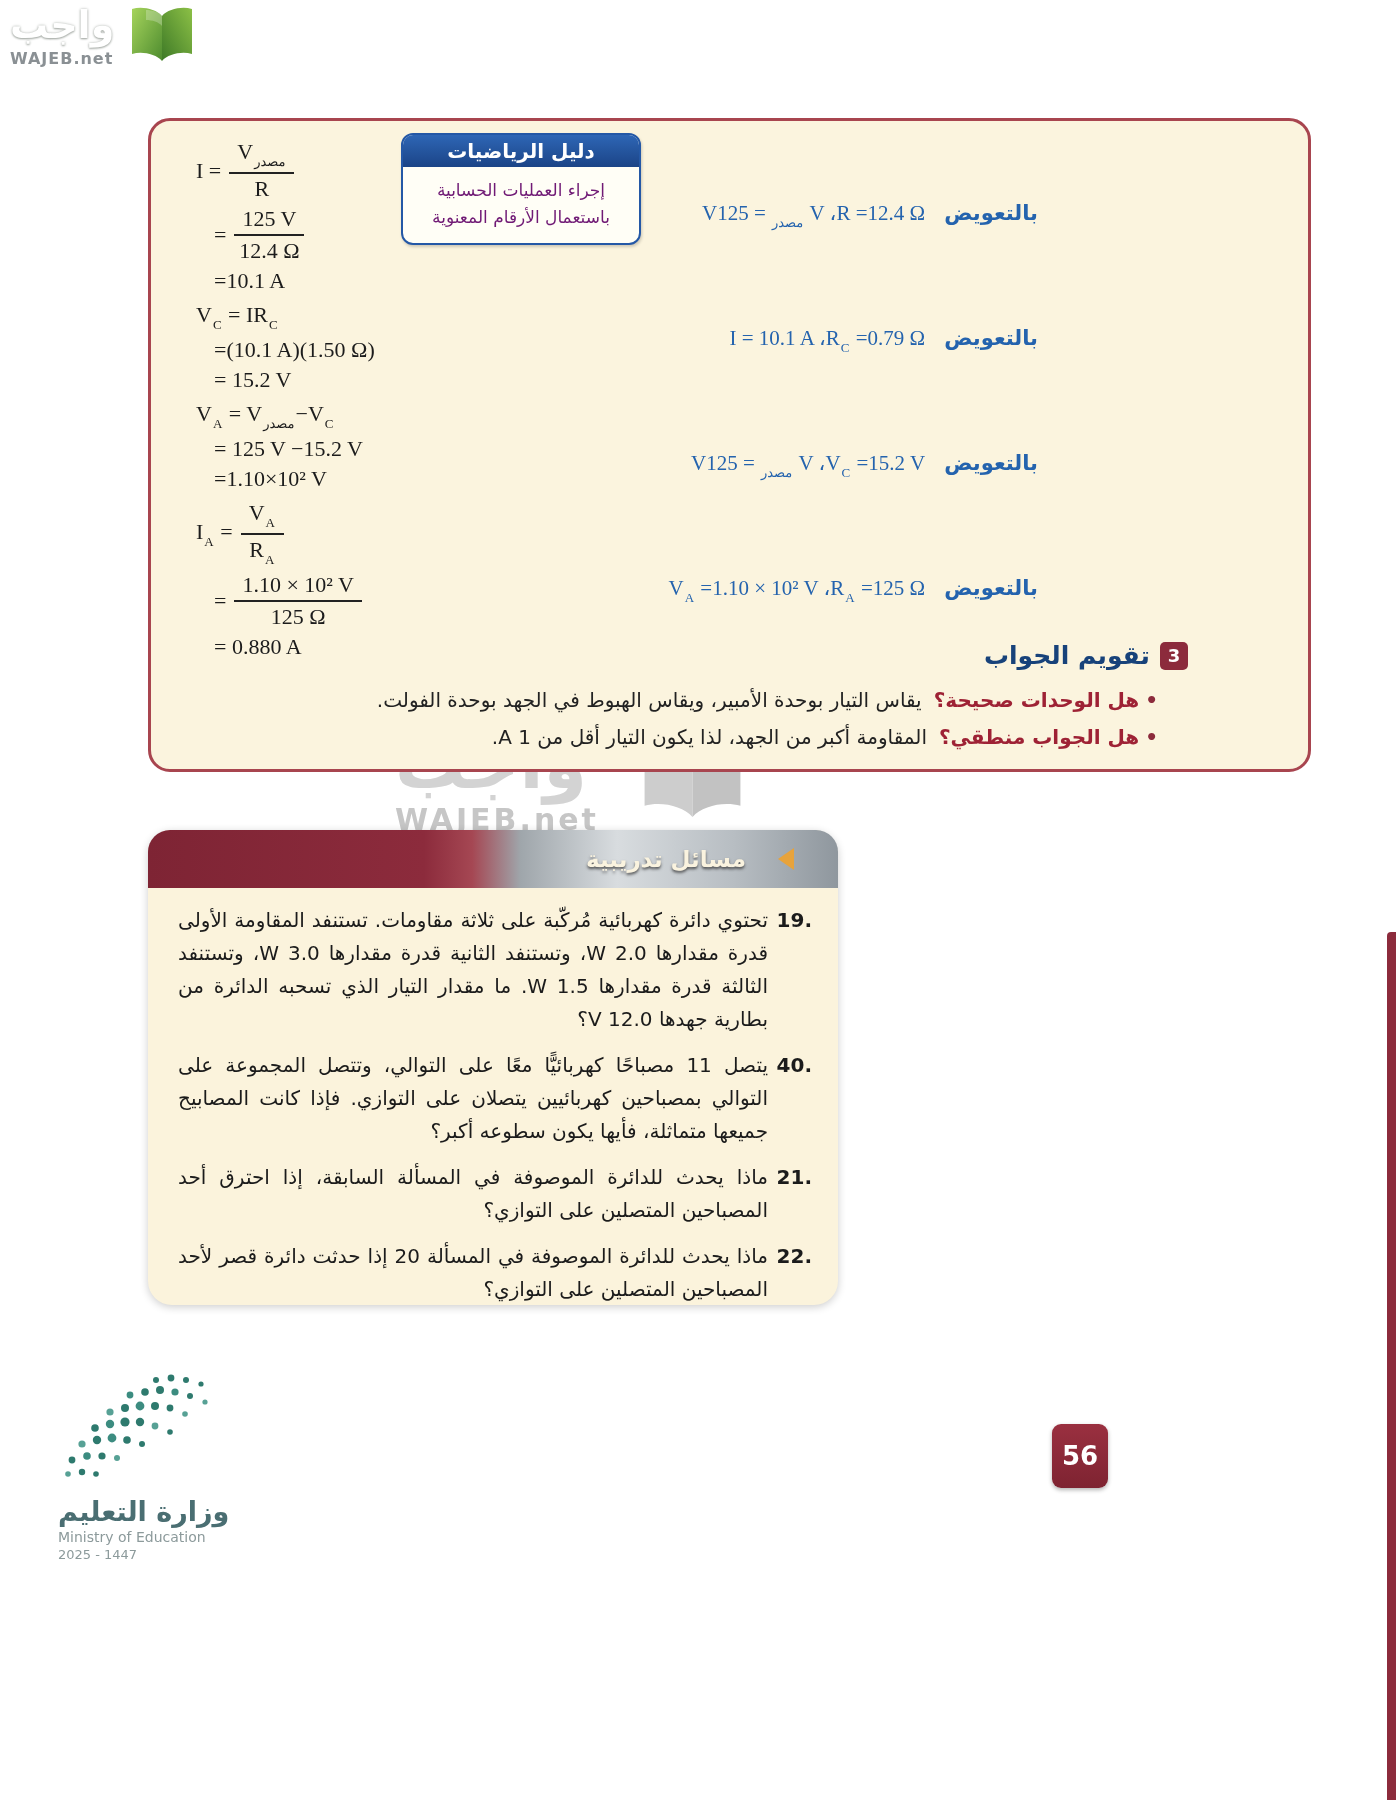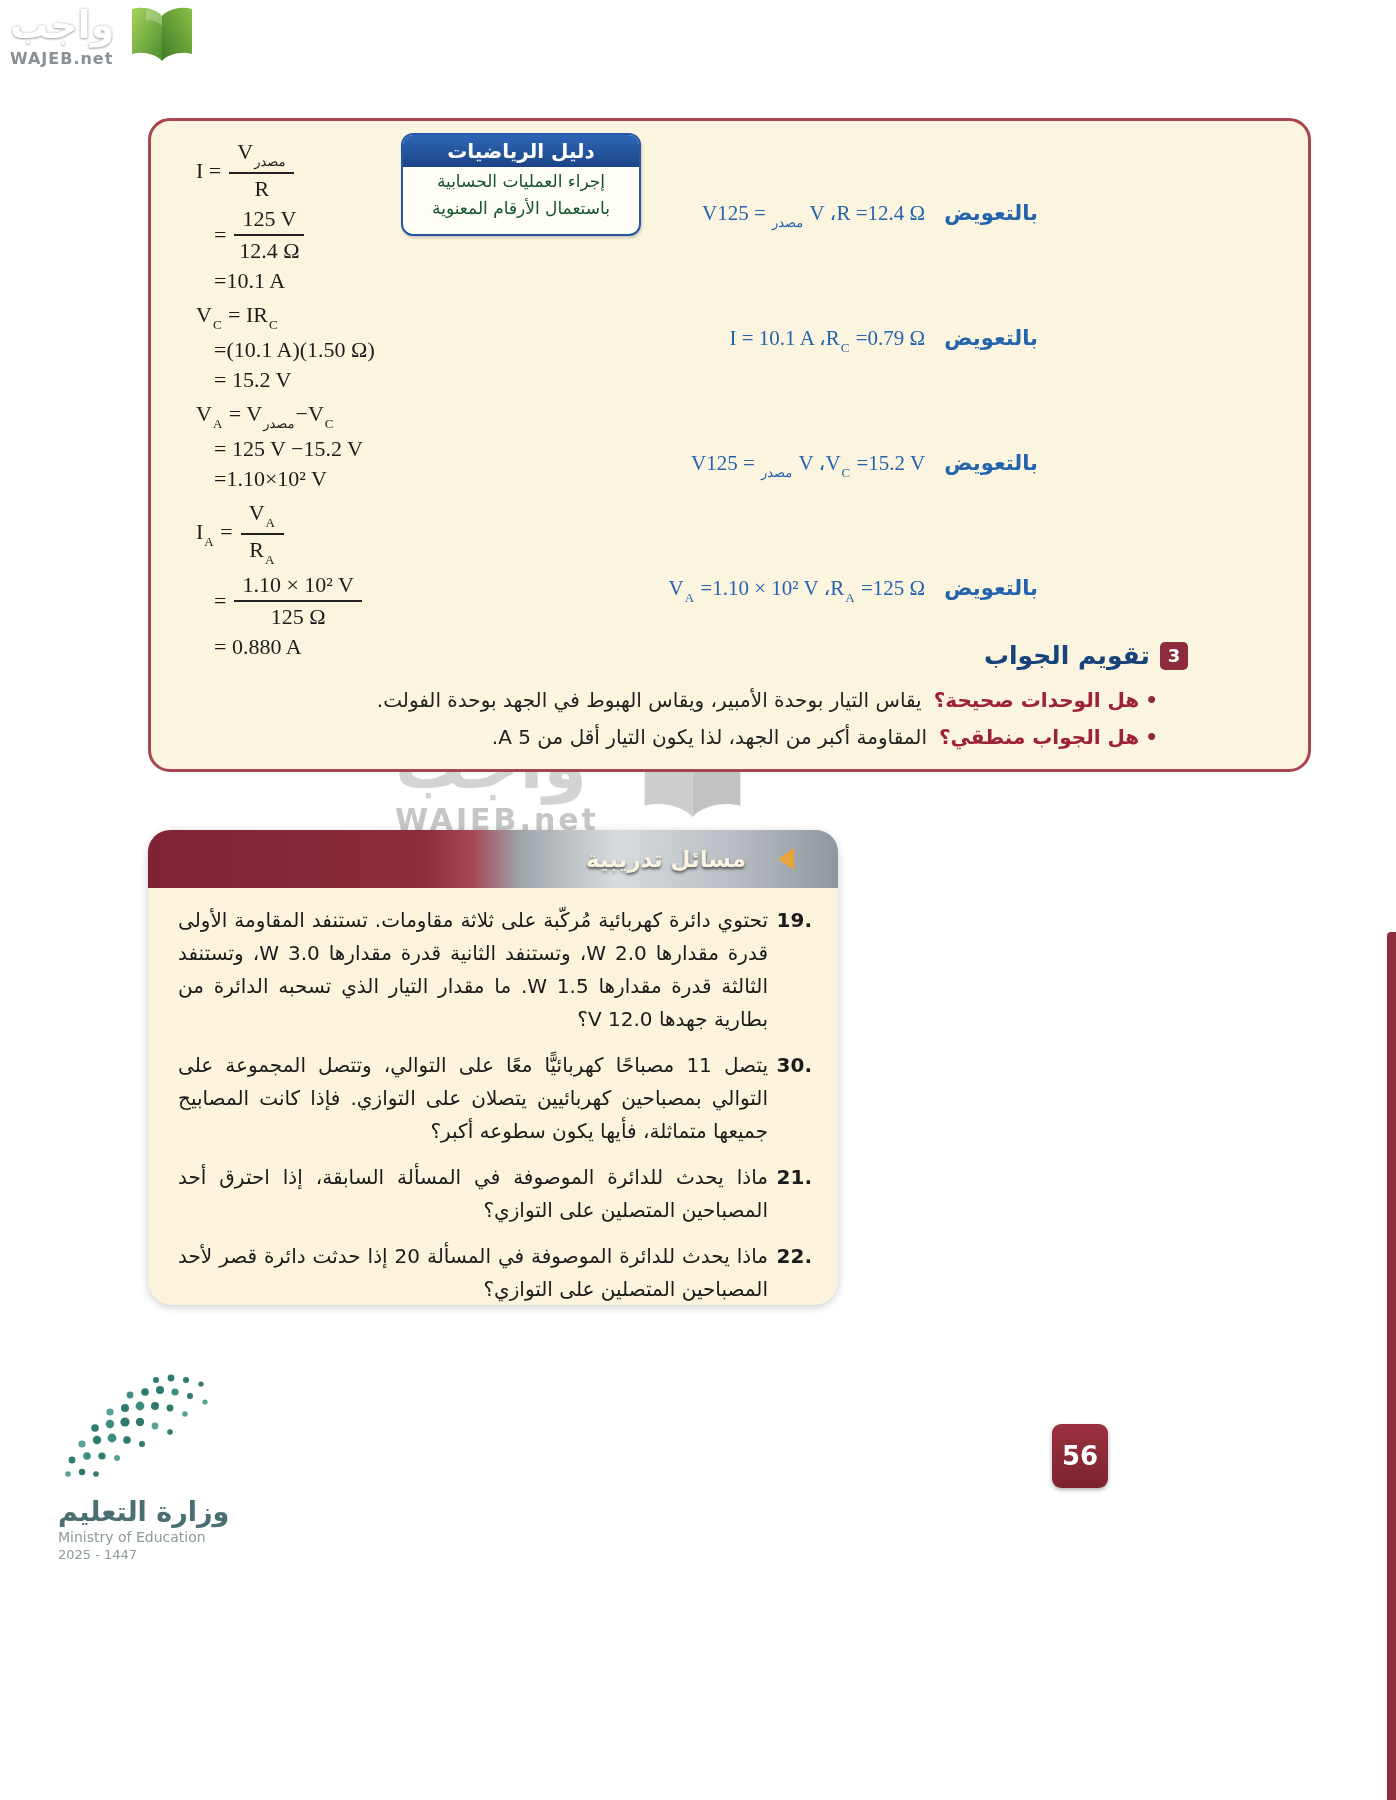--- a/index.html
+++ b/index.html
@@ -24,21 +24,21 @@
   .frac{display:inline-block;text-align:center;vertical-align:middle;}
   .frac .num{display:block;border-bottom:2px solid #222;padding:0 8px 2px;}
   .frac .den{display:block;padding-top:2px;}
   .ssub{font-size:13px;vertical-align:-7px;margin:0 1px;}
 
   
   .math-guide{position:absolute;left:250px;top:12px;width:236px;border:2px solid #2458A6;
     border-radius:12px;background:#FFFEF6;overflow:hidden;box-shadow:1px 2px 3px rgba(0,0,0,.18);}
   .mg-head{background:linear-gradient(180deg,#2E66B5,#1B4487);color:#fff;font-weight:bold;
     font-size:20px;text-align:center;padding:4px 0;direction:rtl;}
-  .mg-body{padding:1px 10px 12px;font-size:17px;color:#14532d;text-align:center;direction:rtl;line-height:1.6;}
+  .mg-body{padding:10px 10px 12px;font-size:17px;color:#701a75;text-align:center;direction:rtl;line-height:1.6;}
 
   
   .subst{position:absolute;right:270px;direction:rtl;white-space:nowrap;color:#2463AE;}
   .subst-label{font-weight:bold;font-size:21px;margin-left:14px;}
   .subst-expr{font-family:"Liberation Serif", serif;font-size:21px;}
 
   
   .eval-head{position:absolute;right:120px;top:520px;direction:rtl;display:flex;align-items:center;gap:10px;}
   .step-num{width:28px;height:28px;background:#8C2B3C;color:#fff;font-weight:bold;display:flex;
     align-items:center;justify-content:center;border-radius:5px;font-size:18px;}
@@ -195,21 +195,21 @@
 
     <div class="eval-head">
       <span class="step-num">3</span>
       <span class="eval-title">تقويم الجواب</span>
     </div>
     <div class="eval-bullets">
       <div class="bullet">
         <span class="bdot">•</span><span class="bq">هل الوحدات صحيحة؟</span><span class="ba">يقاس التيار بوحدة الأمبير، ويقاس الهبوط في الجهد بوحدة الفولت.</span>
       </div>
       <div class="bullet">
-        <span class="bdot">•</span><span class="bq">هل الجواب منطقي؟</span><span class="ba">المقاومة أكبر من الجهد، لذا يكون التيار أقل من 5 A.</span>
+        <span class="bdot">•</span><span class="bq">هل الجواب منطقي؟</span><span class="ba">المقاومة أكبر من الجهد، لذا يكون التيار أقل من 1 A.</span>
       </div>
     </div>
   </div>
 
   <div class="watermark">
     <div>
       <div class="wm-ar">واجب</div>
       <div class="wm-en">WAJEB.net</div>
     </div>
     <div>
@@ -224,21 +224,21 @@
     <div class="pb-band">
       <span class="pb-title">مسائل تدريبية</span>
       <span class="pb-arrow"></span>
     </div>
     <div class="pb-list">
       <div class="prob">
         <span class="pnum">19.</span>
         <span class="ptext">تحتوي دائرة كهربائية مُركّبة على ثلاثة مقاومات. تستنفد المقاومة الأولى قدرة مقدارها 2.0 W، وتستنفد الثانية قدرة مقدارها 3.0 W، وتستنفد الثالثة قدرة مقدارها 1.5 W. ما مقدار التيار الذي تسحبه الدائرة من بطارية جهدها 12.0 V؟</span>
       </div>
       <div class="prob">
-        <span class="pnum">30.</span>
+        <span class="pnum">40.</span>
         <span class="ptext">يتصل 11 مصباحًا كهربائيًّا معًا على التوالي، وتتصل المجموعة على التوالي بمصباحين كهربائيين يتصلان على التوازي. فإذا كانت المصابيح جميعها متماثلة، فأيها يكون سطوعه أكبر؟</span>
       </div>
       <div class="prob">
         <span class="pnum">21.</span>
         <span class="ptext">ماذا يحدث للدائرة الموصوفة في المسألة السابقة، إذا احترق أحد المصباحين المتصلين على التوازي؟</span>
       </div>
       <div class="prob">
         <span class="pnum">22.</span>
         <span class="ptext">ماذا يحدث للدائرة الموصوفة في المسألة 20 إذا حدثت دائرة قصر لأحد المصباحين المتصلين على التوازي؟</span>
       </div>

